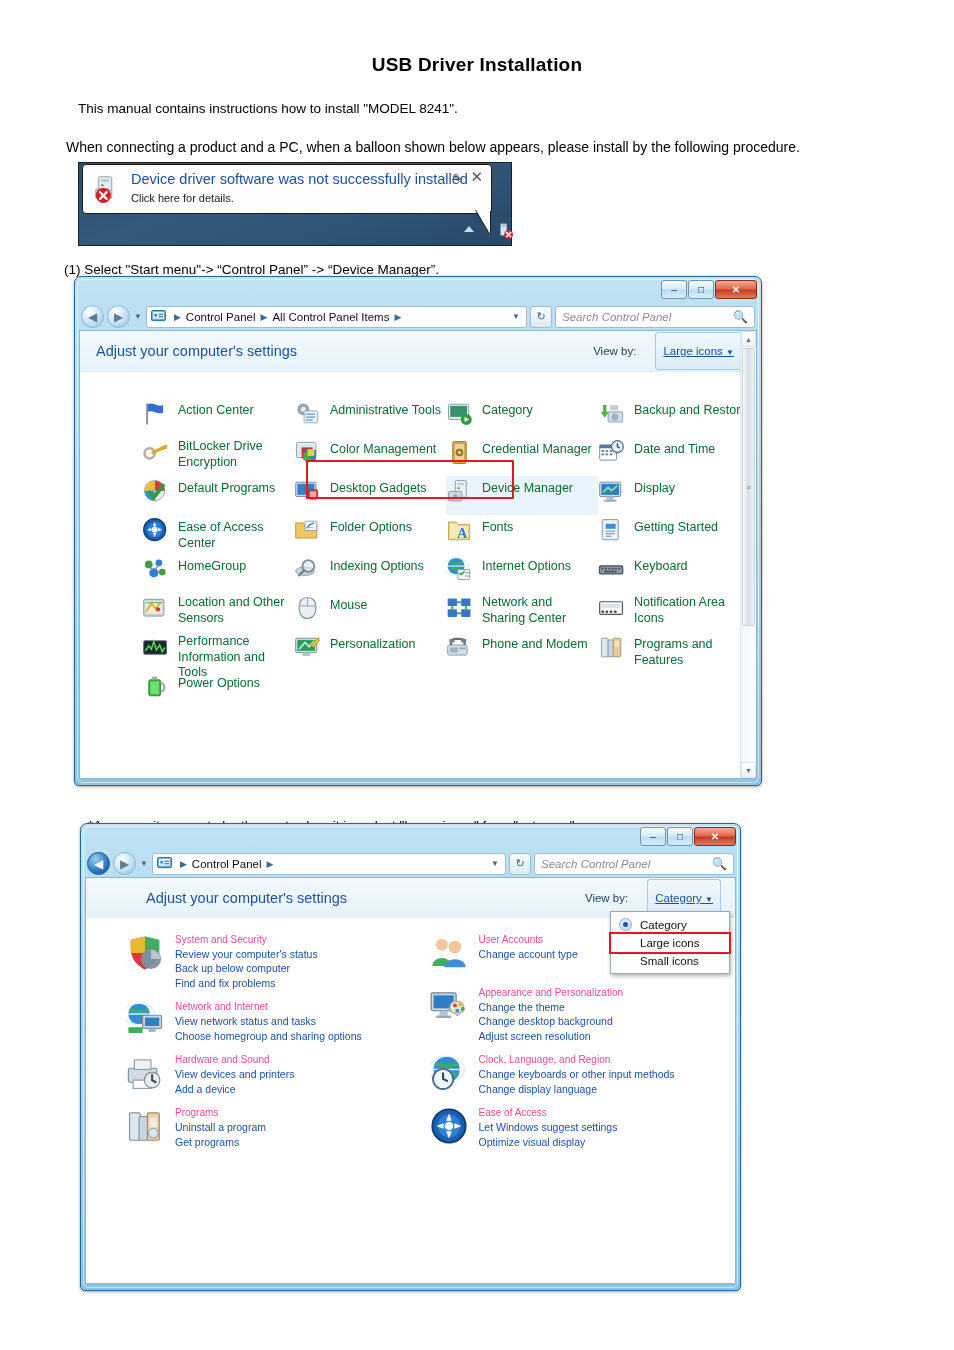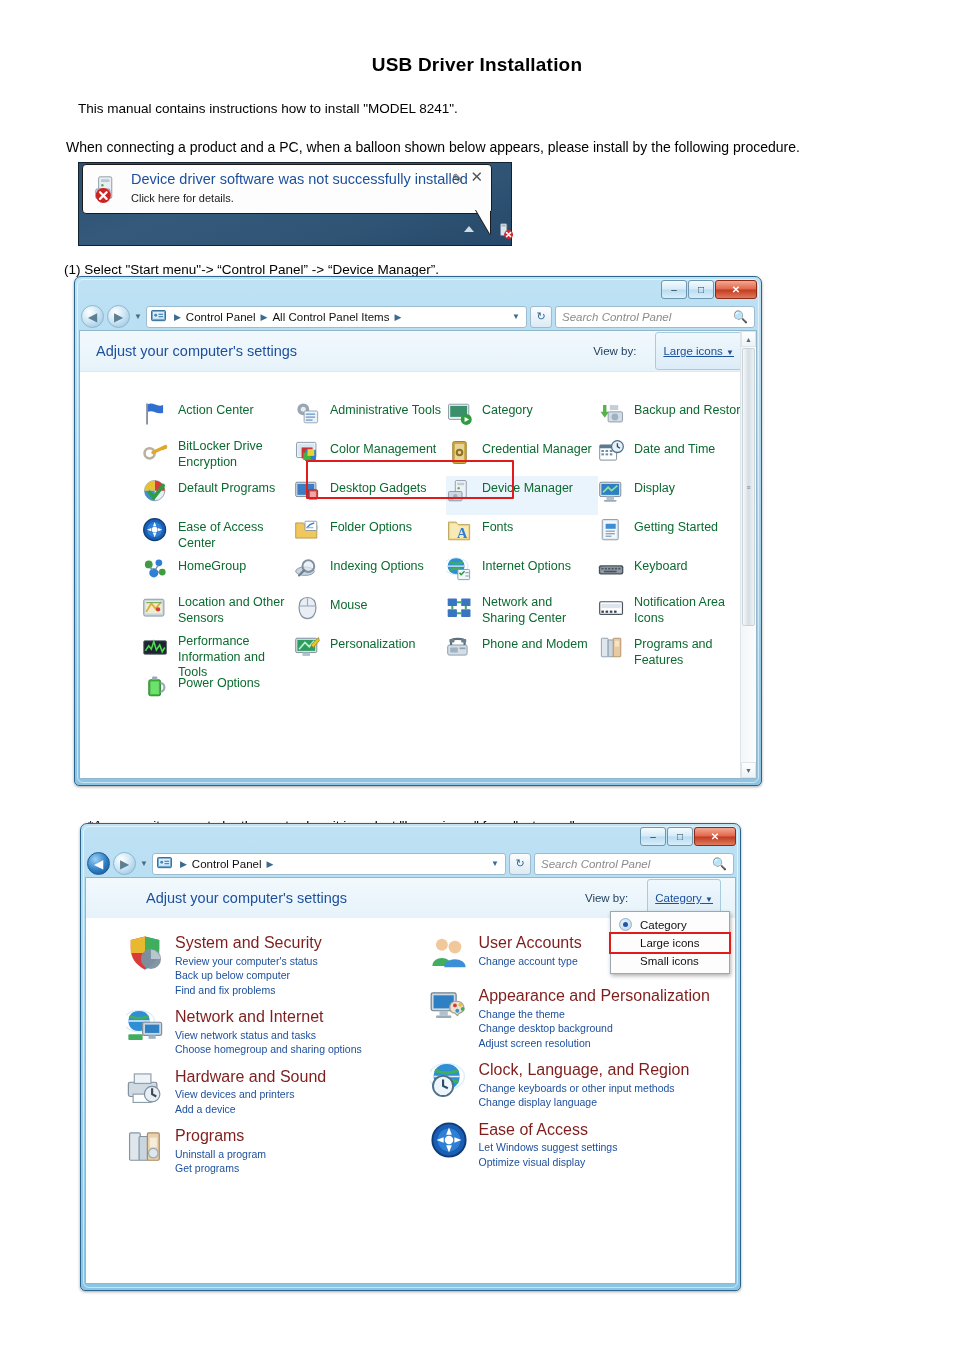--- a/index.html
+++ b/index.html
@@ -224,21 +224,21 @@
     background:linear-gradient(90deg,#f7f9fa,#d6dee4 50%,#eef2f5);
     border:1px solid #c9d3da; border-radius:2px;
     display:flex;align-items:center;justify-content:center;
     font-size:7px; color:#76838d;
   }
 
   
   .cat-grid { display:grid; grid-template-columns: 1fr 1fr; padding: 16px 20px 0 40px; column-gap:18px; }
   .cat-item { display:flex; gap:11px; margin-bottom:11px; }
   .cat-ico { width:38px; height:38px; flex:0 0 38px; }
-  .cat-title { font-size:16px; color:#7f1d1d; line-height:1.1; margin-bottom:2px;}
+  .cat-title { font-size:10px; color:#ec4899; line-height:1.1; margin-bottom:2px;}
   .cat-link { font-size:10.5px; color:#1c4f9c; line-height:1.38; }
 
   .viewmenu {
     position:absolute; z-index:20;
     background:#fdfdfd; border:1px solid #9aa8b3;
     box-shadow: 1px 2px 4px rgba(0,0,0,.3);
     width:120px; padding:3px 0;
     font-size:11.5px; color:#111;
   }
   .vm-item { display:flex; align-items:center; gap:8px; padding:3px 6px 3px 8px; }

